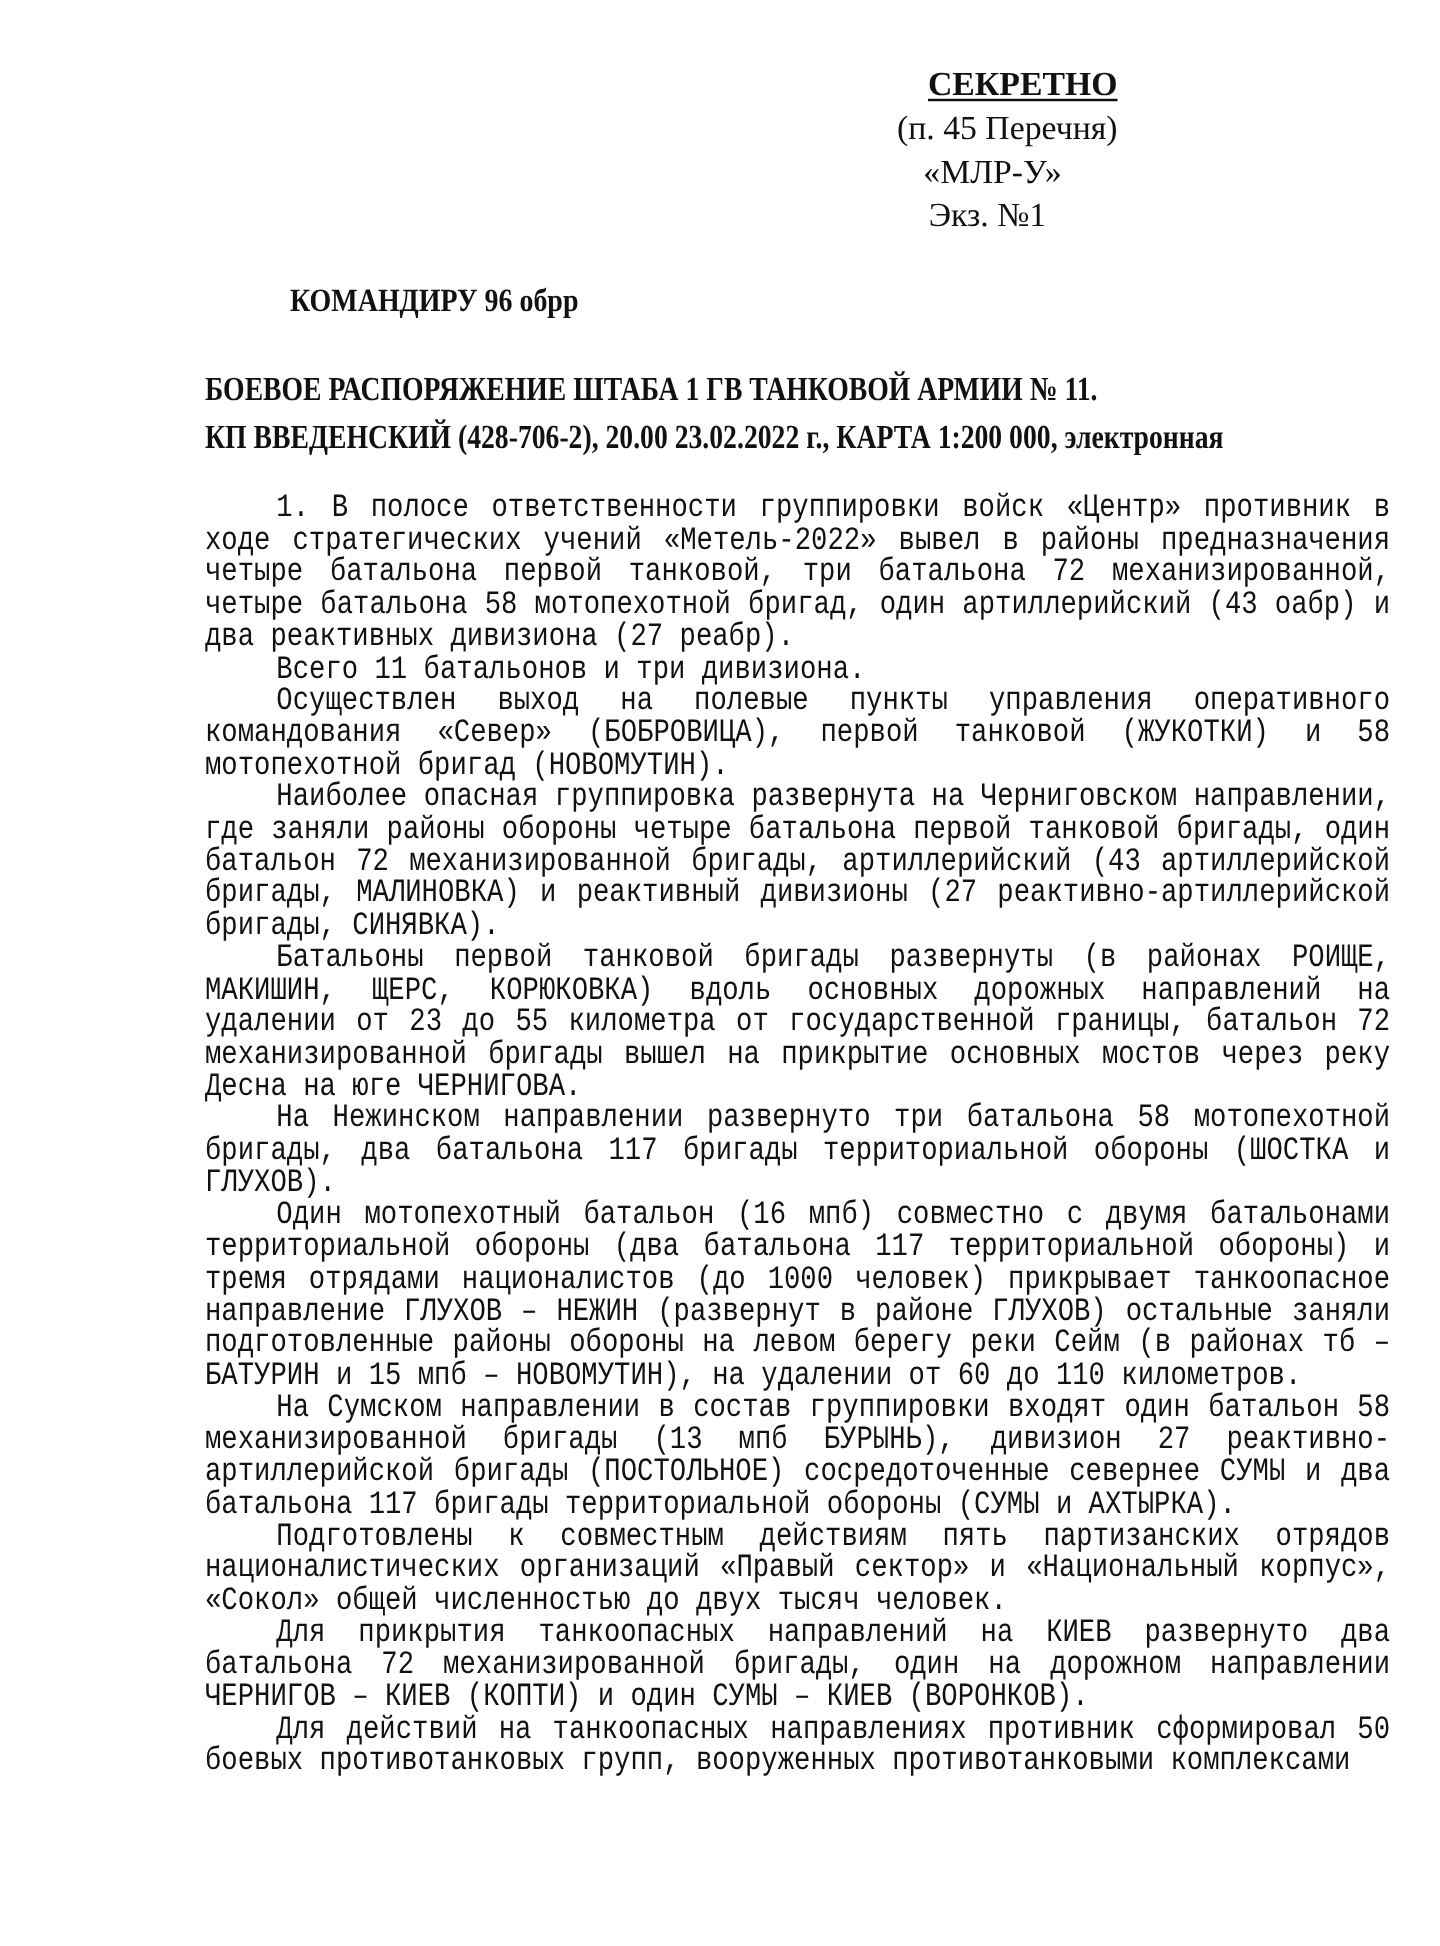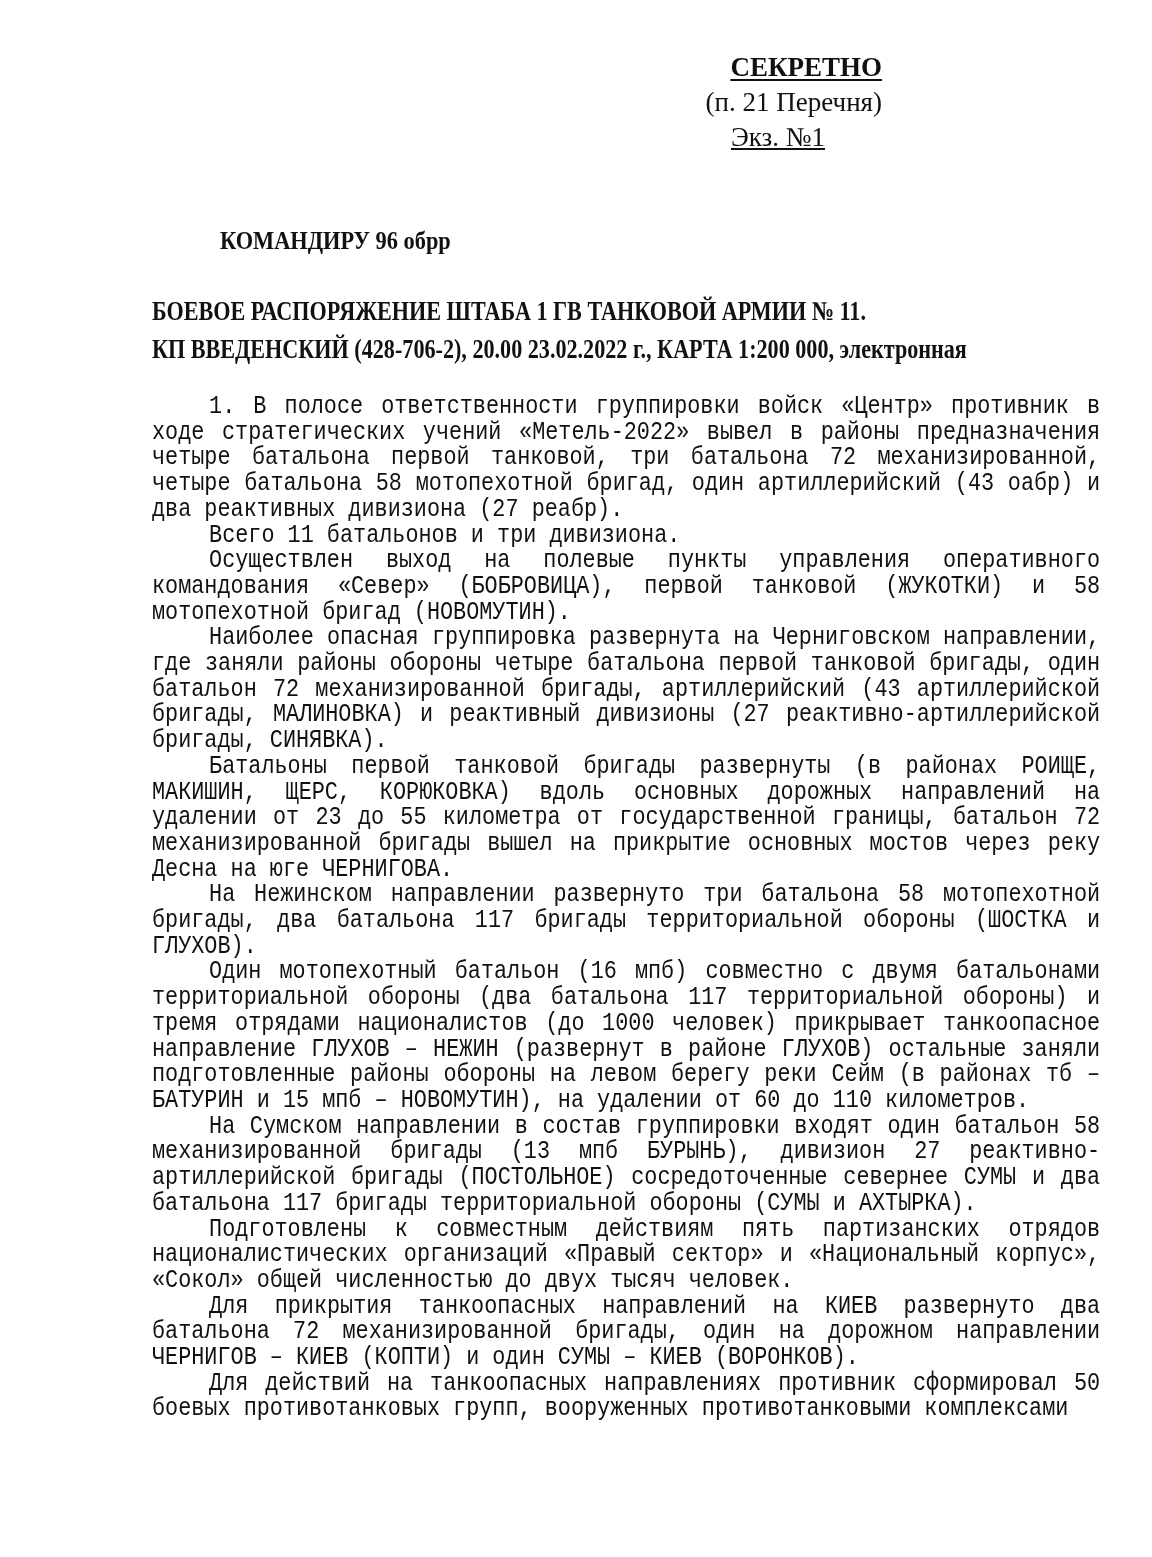--- a/index.html
+++ b/index.html
@@ -1,44 +1,45 @@
 <!DOCTYPE html>
 <html><head>
 <meta charset="utf-8">
 <style>
   html, body { margin: 0; padding: 0; background: #ffffff; }
   body {
     width: 1152px; height: 1557px; overflow: hidden; position: relative;
     font-family: "Liberation Serif", "DejaVu Serif", serif;
     color: #111111;
   }
-  .page { position: absolute; left: 0; top: 0; width: 936px; height: 1557px; background: #fff; }
+  .page { position: absolute; left: 12px; top: 0; width: 936px; height: 1557px; background: #fff; }
   .stamp { position: absolute; top: 50px; right: 54px; width: 240px; text-align: center; font-size: 27px; line-height: 35px; }
   .stamp .secret { display: block; text-align: right; font-weight: bold; text-decoration: underline; text-decoration-thickness: 2px; text-underline-offset: 3px; }
   .stamp .line { display: block; }
   .stamp .l1 { text-align: right; }
   .stamp .l2 { padding-left: 40px; }
-  .stamp .l3 { padding-left: 32px; text-decoration: underline; }
+  .stamp .l3 { padding-left: 32px; }
   .addressee { position: absolute; left: 220px; top: 226px; font-size: 26px; font-weight: bold; transform: scaleX(0.86); transform-origin: left top; white-space: nowrap; }
   .title { position: absolute; left: 152px; top: 292px; font-size: 27px; font-weight: bold; line-height: 38px; transform: scaleX(0.82); transform-origin: left top; white-space: nowrap; }
   .body-text {
     position: absolute; left: 152px; top: 394px; width: 948px;
     font-size: 26px; line-height: 25.7px; text-align: justify; font-family: Liberation Mono, monospace;
   }
   .body-text p { margin: 0; text-indent: 68px; }
   .condense { display: block; width: 1130px; transform: scaleX(0.839); transform-origin: left top; }
 </style>
 </head>
 <body>
 
 <div class="page">
 
   <div class="stamp">
     <span class="secret">СЕКРЕТНО</span>
-    <span class="line l1">(п. 21 Перечня)</span>
+    <span class="line l1">(п. 45 Перечня)</span>
+    <span class="line l2">«МЛР-У»</span>
     <span class="line l3">Экз. №1</span>
   </div>
 
   <div class="addressee">КОМАНДИРУ 96 обрр</div>
 
   <div class="title">
     <div>БОЕВОЕ РАСПОРЯЖЕНИЕ ШТАБА 1 ГВ ТАНКОВОЙ АРМИИ № 11.</div>
     <div>КП ВВЕДЕНСКИЙ (428-706-2), 20.00 23.02.2022 г., КАРТА 1:200 000, электронная</div>
   </div>
 

